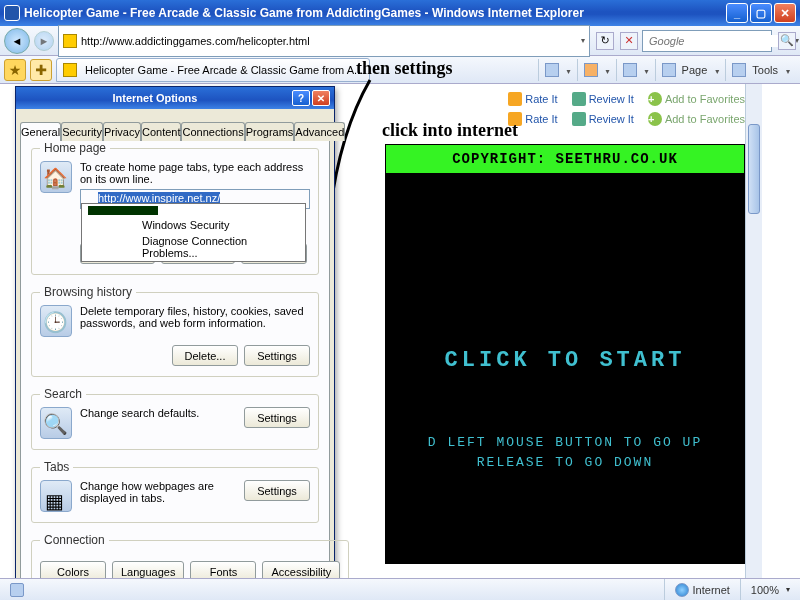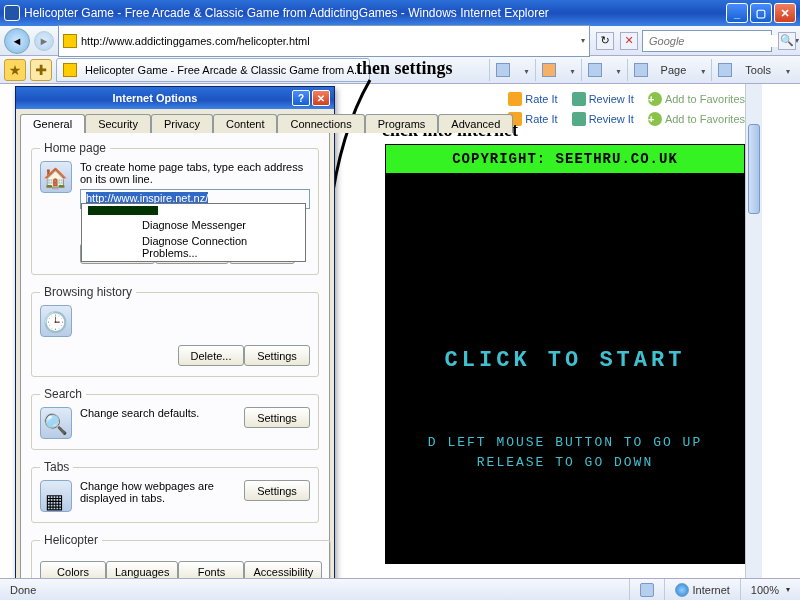--- a/index.html
+++ b/index.html
@@ -1,21 +1,21 @@
 <!DOCTYPE html>
 <html><head>
 <meta charset="utf-8">
 <style>
   * { box-sizing: border-box; margin: 0; padding: 0; font-family: Tahoma, sans-serif; font-size: 11px; }
   body { width: 800px; height: 600px; overflow: hidden; background: #fff; position: relative; }
 
   
   .titlebar { height: 26px; background: linear-gradient(to bottom, #2a6fd8, #1d53c0 45%, #1d53c0 55%, #3d82e6); color: #fff; display: flex; align-items: center; padding: 0 4px; }
   .titlebar .ico { width: 16px; height: 16px; background: #2255aa; border: 1px solid #fff; border-radius: 3px; margin-right: 4px; }
-  .titlebar .title { flex: 1; font-weight: normal; font-size: 12px; }
+  .titlebar .title { flex: 1; font-weight: bold; font-size: 12px; }
   .titlebar .wbtn { width: 22px; height: 20px; margin-left: 2px; border: 1px solid #fff; border-radius: 3px; display:flex; align-items:center; justify-content:center; font-weight:bold; color:#fff; }
   .titlebar .min { background: linear-gradient(#4a8cff,#1560d0); }
   .titlebar .max { background: linear-gradient(#4a8cff,#1560d0); }
   .titlebar .close { background: linear-gradient(#f08060,#d04020); }
 
   
   .navrow { height: 30px; background: linear-gradient(#f5f8fd,#dfe8f6); border-bottom: 1px solid #aac; display:flex; align-items:center; padding: 0 4px; gap:4px; }
   .navbtn { width: 26px; height: 26px; border-radius: 50%; border:1px solid #7aa; display:flex; align-items:center; justify-content:center; background: radial-gradient(#cfe8ff,#7fb8e8); }
   .addrbox { flex:1; height:32px; border:1px solid #7f9db9; background:#fff; display:flex; align-items:center; padding:0 4px; }
   .addrbox .favicon { width:14px; height:14px; background:#fc0; border:1px solid #aa8800; margin-right:4px; }
@@ -24,21 +24,21 @@
   .searchbox { width:130px; height:22px; border:1px solid #7f9db9; background:#fff; display:flex; align-items:center; }
   .searchbox .gico { width:16px; height:16px; margin:0 3px; background:conic-gradient(#4285f4 0 25%, #ea4335 0 50%, #fbbc05 0 75%, #34a853 0); border-radius:50%; }
   .searchbox input { border:none; outline:none; flex:1; color:#888; font-style:italic; }
 
   
   .tabrow { height: 28px; background: linear-gradient(#f5f8fd,#dfe8f6); border-bottom:1px solid #aac; display:flex; align-items:center; padding:0 4px; }
   .favstar { width:22px; height:22px; background:#ffd75e; border:1px solid #cca030; border-radius:3px; display:flex; align-items:center; justify-content:center; margin-right:4px; font-size:14px; color:#8a6500;}
   .tab { height:24px; min-width:230px; background:linear-gradient(#fff,#e8eef8); border:1px solid #98b0d0; border-radius:3px 3px 0 0; display:flex; align-items:center; padding:0 6px; gap:8px; }
   .tab .tico { width:14px; height:14px; background:#fc0; border:1px solid #aa8800; }
   .spacer { flex:1; }
-  .tool { display:flex; align-items:center; gap:13px; height:22px; padding:0 6px; border-left:1px solid #bcd; color:#333; }
+  .tool { display:flex; align-items:center; gap:6px; height:22px; padding:0 6px; border-left:1px solid #bcd; color:#333; }
   .tool .t-ico { width:14px; height:14px; background:#b7cfef; border:1px solid #7a98c8; }
   .tool .drop::after { content:"▾"; font-size:8px; margin-left:2px; color:#555; }
 
   
   .page { position:absolute; left:0; right:0; top:84px; bottom:22px; background:#fff; overflow:hidden; }
   .rgtpanel { position:absolute; right:55px; top:8px; display:flex; flex-direction:column; gap:6px; }
   .actionrow { display:flex; gap:14px; color:#25a; }
   .actionrow span { display:flex; align-items:center; gap:3px; }
   .ai { width:14px; height:14px; display:inline-block; }
   .ai.rate { background:#f6a623; border-radius:2px; }
@@ -60,41 +60,41 @@
 
   
   .dialog { position:absolute; left:15px; top:86px; width:320px; background:#ece9d8; border:1px solid #0a246a; box-shadow: 2px 3px 6px rgba(0,0,0,0.35); }
   .dlgtitle { height:22px; background:linear-gradient(to bottom,#2a6fd8,#1d53c0 60%,#3d82e6); color:#fff; display:flex; align-items:center; padding:0 4px; font-weight:bold; }
   .dlgtitle .dtitle { flex:1;text-align:center; }
   .dlgtitle .dbtn { width:18px; height:16px; border:1px solid #fff; border-radius:2px; margin-left:2px; display:flex; align-items:center; justify-content:center; font-size:10px; }
   .dlgtitle .help { background:linear-gradient(#4a8cff,#1560d0); }
   .dlgtitle .dclose { background:linear-gradient(#f08060,#d04020); }
 
   .tabs { display:flex; background:#ece9d8; padding: 4px 4px 0 4px; gap:0; }
-  .dtab { padding:3px 12px; border:1px solid #919b9c; border-bottom:none; background:#ece9d8; border-radius:3px 3px 0 0; font-size:11px; position:relative; top:1px; }
+  .dtab { padding:3px 0; border:1px solid #919b9c; border-bottom:none; background:#ece9d8; border-radius:3px 3px 0 0; font-size:11px; position:relative; top:9px; }
   .dtab.active { background:#fcfcfe; z-index:2; }
   .dlgbody { border:1px solid #919b9c; margin:0 4px 4px 4px; background:#fcfcfe; padding:8px 10px; }
 
   fieldset { border:1px solid #d0d0bf; border-radius:3px; padding:6px 8px 10px 8px; margin-bottom:10px; position:relative; }
   fieldset legend { padding:0 4px; color:#333; font-size:12px; }
   .fsrow { display:flex; gap:8px; align-items:flex-start; }
   .fsicon { width:32px; height:32px; flex:none; background:linear-gradient(#dfeaf6,#b8cce6); border:1px solid #8aa8cc; border-radius:4px; }
   .fsicon.home::after{ content:"🏠"; font-size:20px; display:block; text-align:center; line-height:32px;}
   .fsicon.hist::after{ content:"🕒"; font-size:20px; display:block; text-align:center; line-height:32px;}
   .fsicon.search::after{ content:"🔍"; font-size:20px; display:block; text-align:center; line-height:32px;}
   .fsicon.tabs::after{ content:"▦"; font-size:20px; display:block; text-align:center; line-height:32px;}
   .fstext { flex:1; font-size:11px; }
-  .hptext { width:100%; height:20px; border:1px solid #7f9db9; margin-top:4px; padding:2px 5px; font-size:11px; }
+  .hptext { width:100%; height:20px; border:1px solid #7f9db9; margin-top:4px; padding:2px 17px; font-size:11px; }
   .hptext .sel { background:#316ac5; color:#fff; }
   .suggest { position:absolute; left:49px; top:48px; width:225px; background:#fff; border:1px solid #767676; z-index:3; }
   .suggest div { padding:2px 6px; font-size:11px; }
   .suggest .bar { height:13px; }
   .suggest .bar .barfill { background:#030; height:100%; width:33%; }
 
-  .btnrow { display:flex; margin-top:8px; justify-content:flex-start; }
+  .btnrow { display:flex; gap:6px; margin-top:8px; justify-content:flex-start; }
   .btnrow.right { justify-content:flex-end; }
   .wbutton { min-width:66px; height:21px; background:linear-gradient(#fff,#ece9d8); border:1px solid #919b9c; border-radius:3px; font-size:11px; padding:0 8px; }
 
   
   .statusbar { position:absolute; left:0; right:0; bottom:0; height:22px; background:linear-gradient(#f5f8fd,#dfe8f6); border-top:1px solid #aac; display:flex; align-items:center; font-size:11px; color:#333; }
   .statusbar .cell { padding:0 10px; border-left:1px solid #bcd; height:100%; display:flex; align-items:center; gap:4px; }
   .statusbar .cell:first-child{ border-left:none; flex:1; }
   .sico { width:14px; height:14px; background:#b7cfef; border:1px solid #7a98c8; border-radius:2px; }
   .sico.globe{ background: radial-gradient(#8fd0ff,#2a80d0); border-radius:50%; }
 </style>
@@ -235,34 +235,35 @@
         <div class="fsicon home"></div>
         <div class="fstext">
           <div>To create home page tabs, type each address on its own line.</div>
           <div class="hptext"><span class="sel">http://www.inspire.net.nz/</span></div>
         </div>
       </div>
       <div class="suggest">
         <div class="bar">
             <div class="barfill"></div>
           </div>
-        <div style="padding-left:60px">Diagnose Messenger</div>
+        <div style="padding-left:60px">Windows Security</div>
         <div style="padding-left:60px">Diagnose Connection Problems...</div>
       </div>
       <div class="btnrow" style="margin-left:40px;margin-top:34px">
         <button class="wbutton">Use current</button>
         <button class="wbutton">Use default</button>
         <button class="wbutton">Use blank</button>
       </div>
     </fieldset>
 
     <fieldset>
       <legend>Browsing history</legend>
       <div class="fsrow">
         <div class="fsicon hist"></div>
+        <div class="fstext">Delete temporary files, history, cookies, saved passwords, and web form information.</div>
       </div>
       <div class="btnrow right">
         <button class="wbutton">Delete...</button>
         <button class="wbutton">Settings</button>
       </div>
     </fieldset>
 
     <fieldset>
       <legend>Search</legend>
       <div class="fsrow">
@@ -275,35 +276,34 @@
     <fieldset>
       <legend>Tabs</legend>
       <div class="fsrow">
         <div class="fsicon tabs"></div>
         <div class="fstext">Change how webpages are displayed in tabs.</div>
         <button class="wbutton">Settings</button>
       </div>
     </fieldset>
 
     <fieldset>
-      <legend>Helicopter</legend>
+      <legend>Connection</legend>
       <div class="btnrow">
         <button class="wbutton">Colors</button>
         <button class="wbutton">Languages</button>
         <button class="wbutton">Fonts</button>
         <button class="wbutton">Accessibility</button>
       </div>
     </fieldset>
 
   </div>
 
 </div>
 
 <div class="statusbar">
-  <div class="cell">Done</div>
   <div class="cell">
       <span class="sico"></span>
     </div>
   <div class="cell">
       <span class="sico globe"></span>
       <span>Internet</span>
     </div>
   <div class="cell">
       <span>100%</span>
       <span style="font-size:8px;margin-left:3px">▾</span>

